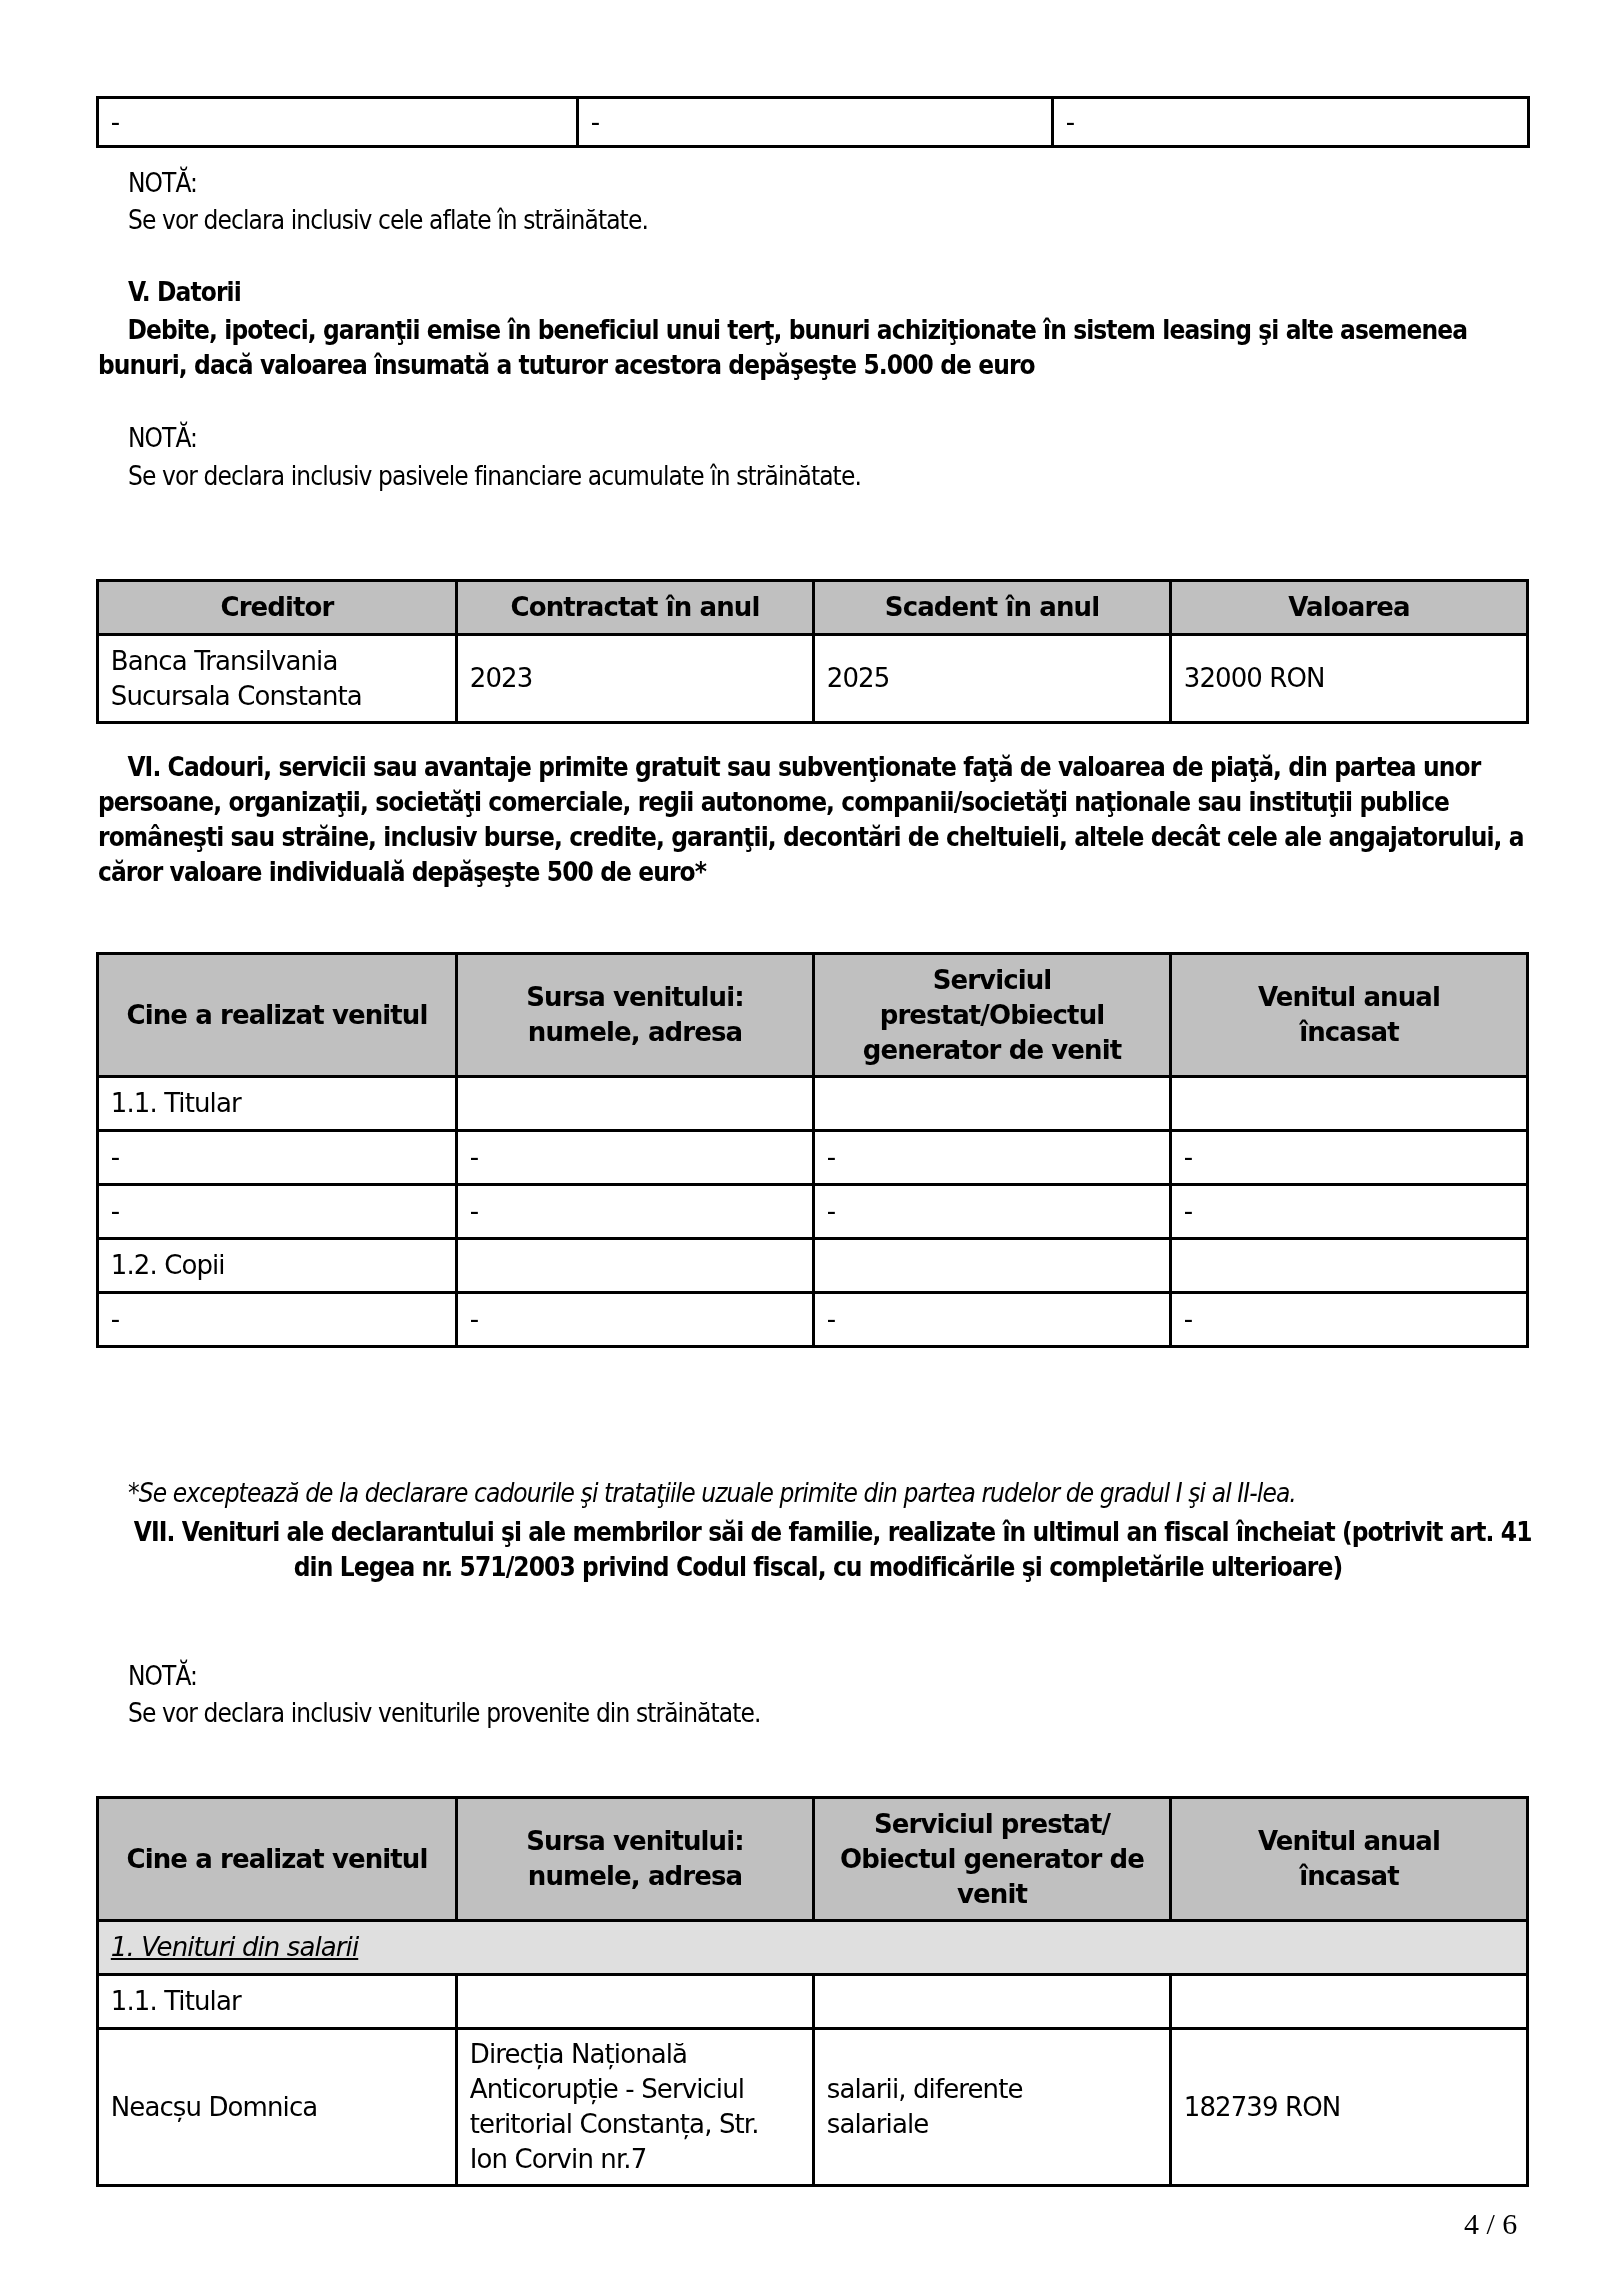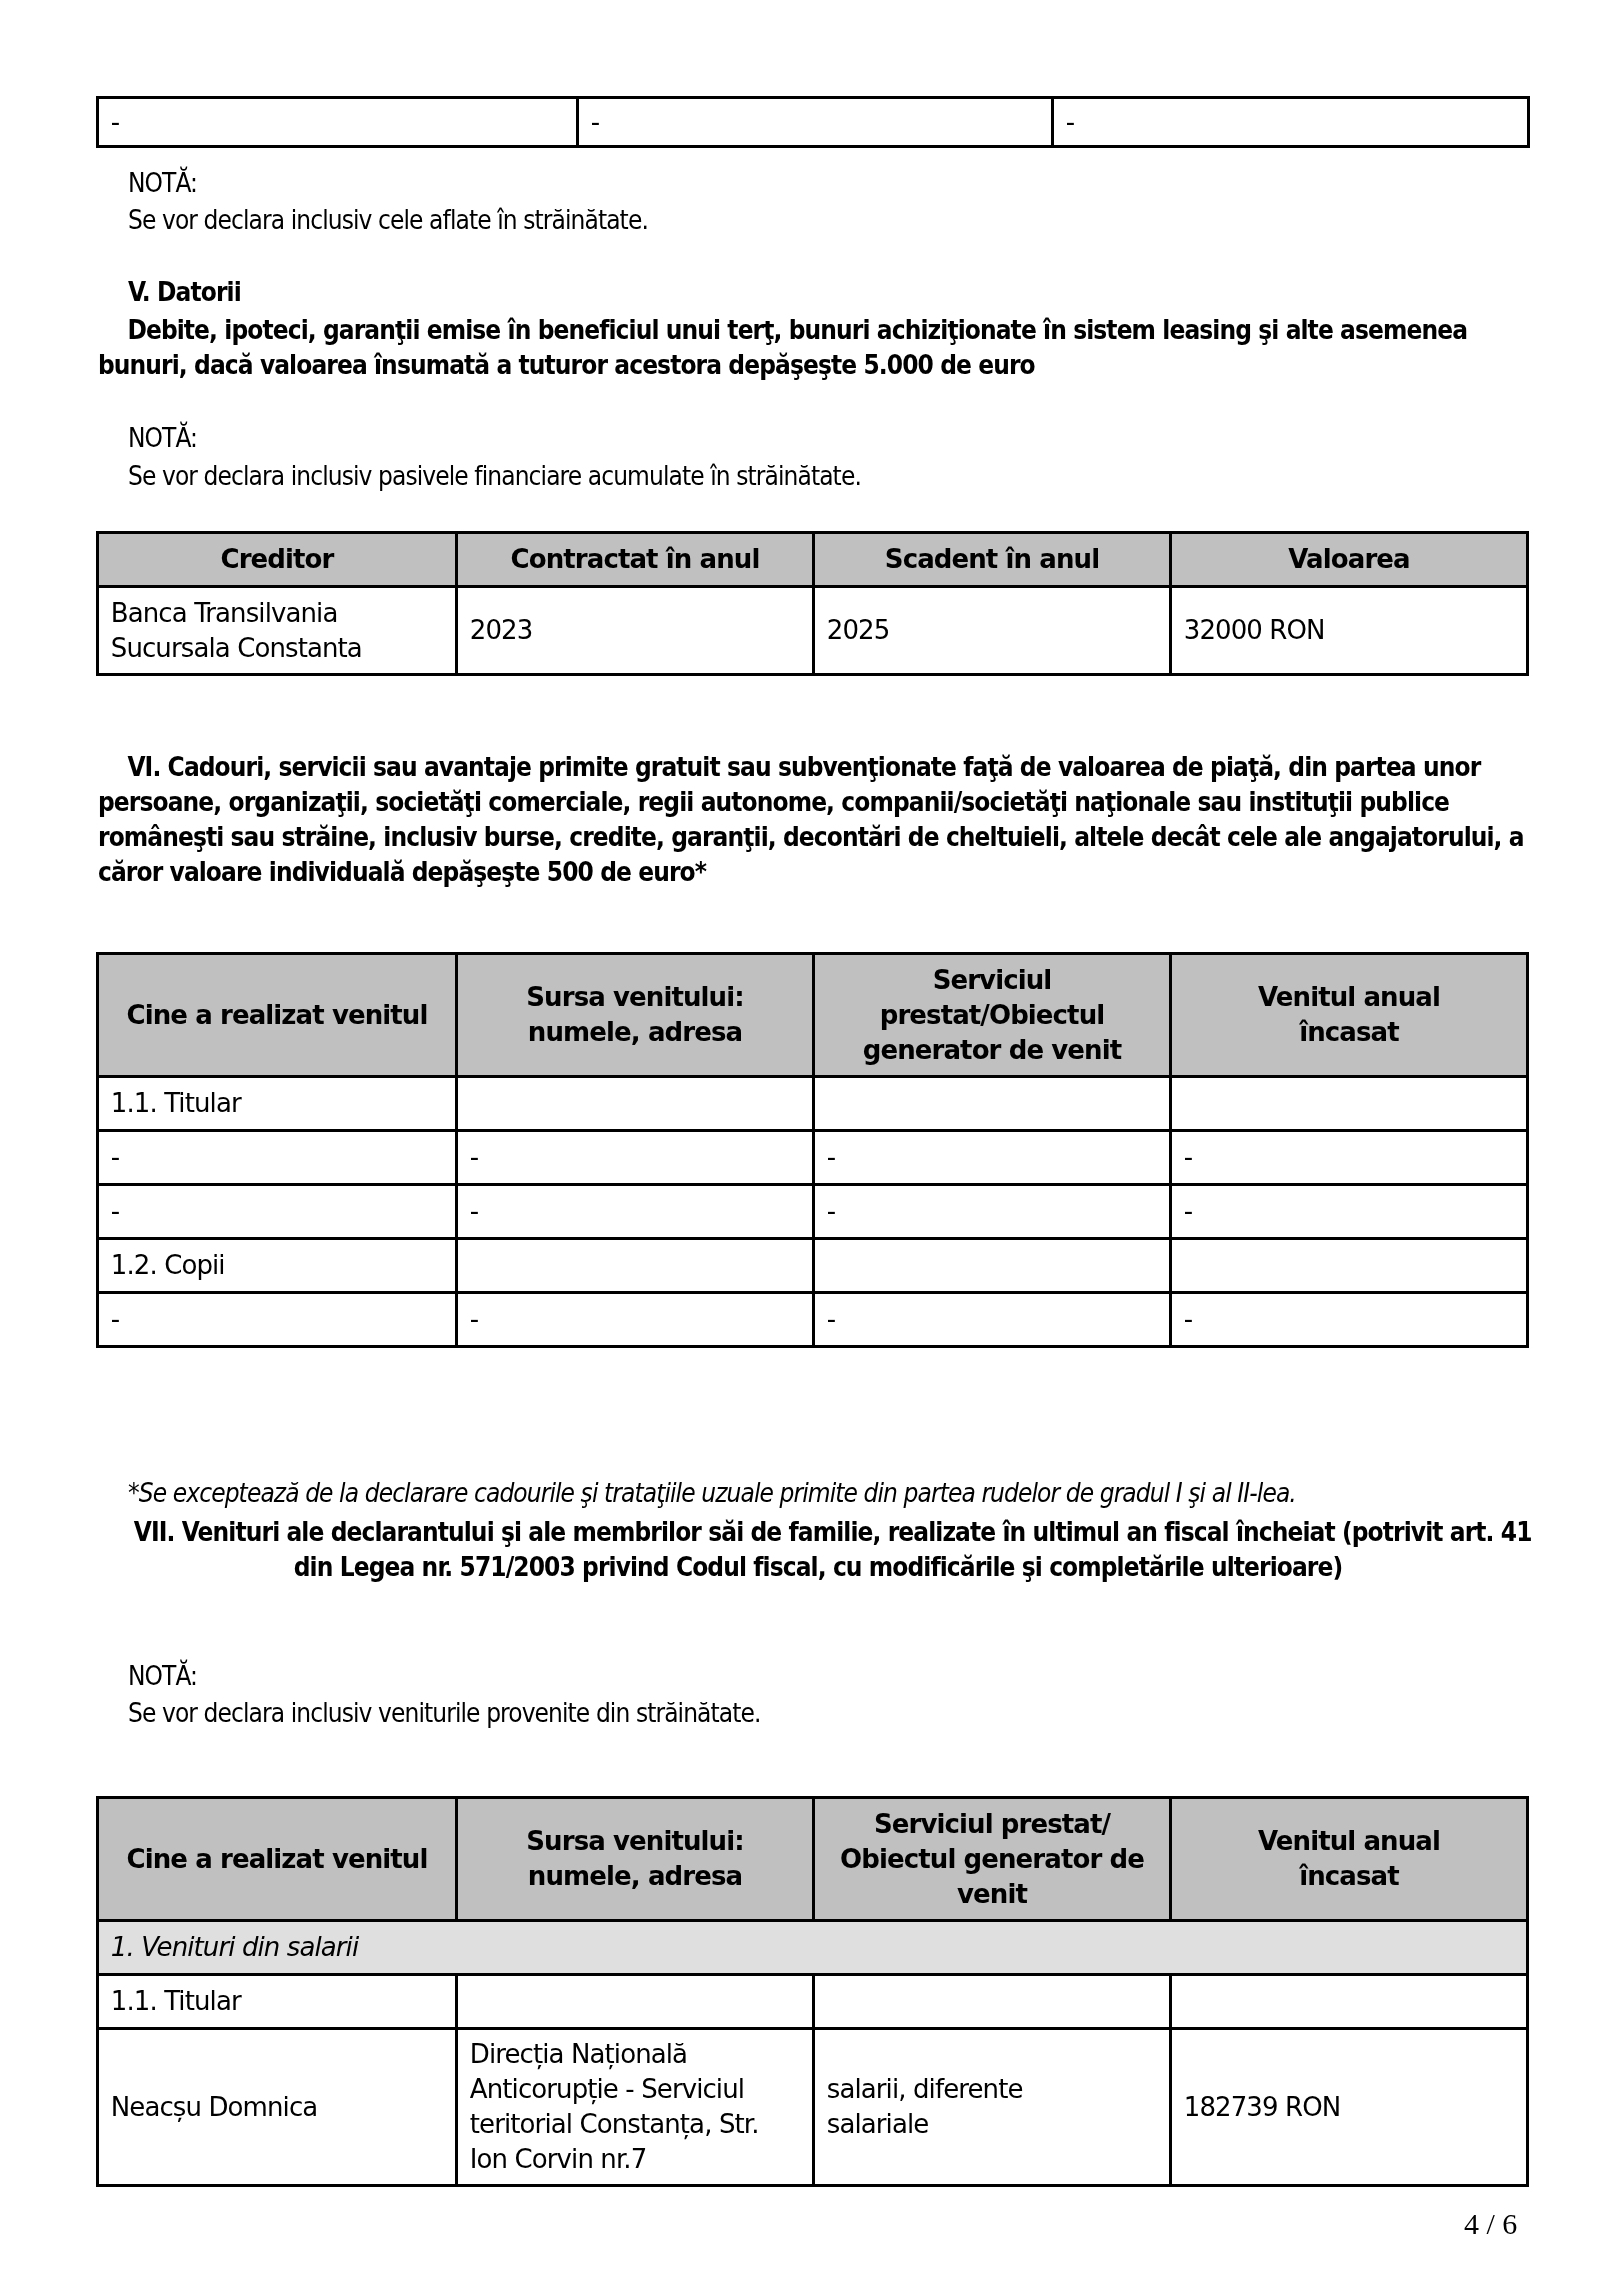--- a/index.html
+++ b/index.html
@@ -36,21 +36,21 @@
   </table>
 
 <div class="abs txt" style="left:128px; top:166px;">NOTĂ:</div>
 <div class="abs txt" style="left:128px; top:203px;">Se vor declara inclusiv cele aflate în străinătate.</div>
 
 <div class="abs txt bold" style="left:128px; top:275px;">V. Datorii</div>
 <div class="abs txt bold" style="left:98px; top:313px; width:1433px; text-indent:29.4px;">Debite, ipoteci, garanţii emise în beneficiul unui terţ, bunuri achiziţionate în sistem leasing şi alte asemenea bunuri, dacă valoarea însumată a tuturor acestora depăşeşte 5.000 de euro</div>
 <div class="abs txt" style="left:128px; top:421px;">NOTĂ:</div>
 <div class="abs txt" style="left:128px; top:459px;">Se vor declara inclusiv pasivele financiare acumulate în străinătate.</div>
 
-<table class="grid" style="top:531px;">
+<table class="grid" style="top:579px;">
   <colgroup>
       <col style="width:359px">
       <col style="width:357px">
       <col style="width:357px">
       <col style="width:357px">
     </colgroup>
   <tbody>
       <tr style="height:54px;">
     <th>Creditor</th>
     <th>Contractat în anul</th>
@@ -128,21 +128,21 @@
       <col style="width:357px">
       <col style="width:357px">
     </colgroup>
   <tbody>
       <tr style="height:123px;">
     <th>Cine a realizat venitul</th>
     <th style="padding:3.9px 39px;">Sursa venitului: numele, adresa</th>
     <th style="padding:3.9px 15.7px;">Serviciul prestat/ Obiectul generator de venit</th>
     <th style="padding:3.9px 59px;">Venitul anual încasat</th>
   </tr>
-  <tr style="height:54px;">
+  <tr style="height:54px;text-decoration:underline;">
     <td class="section" colspan="4">1. Venituri din salarii</td>
   </tr>
   <tr style="height:54px;">
     <td>1.1. Titular</td>
     <td></td>
     <td></td>
     <td></td>
   </tr>
   <tr style="height:157px;">
     <td>Neacșu Domnica</td>

